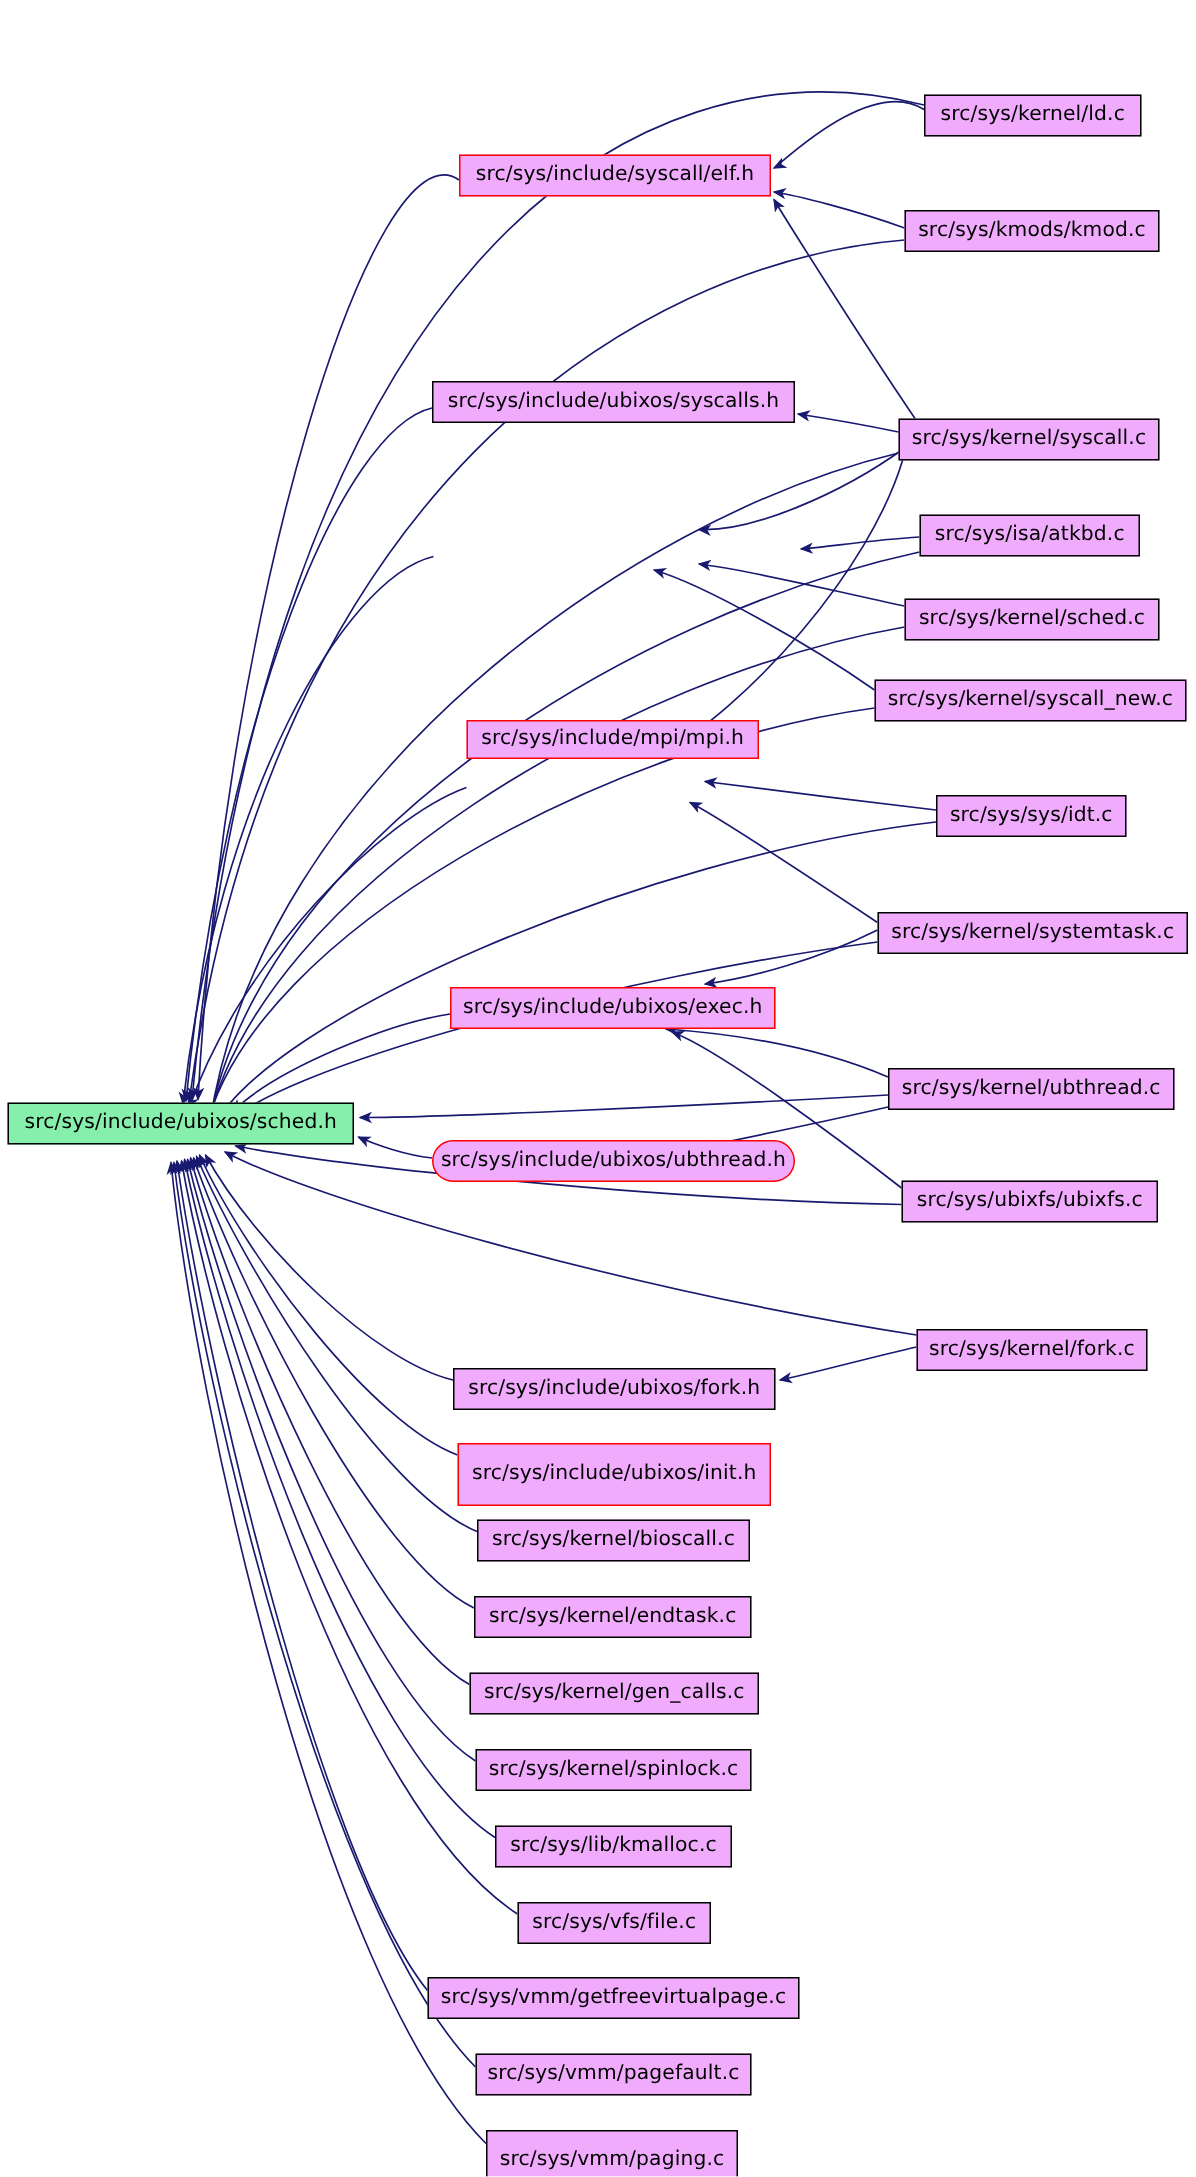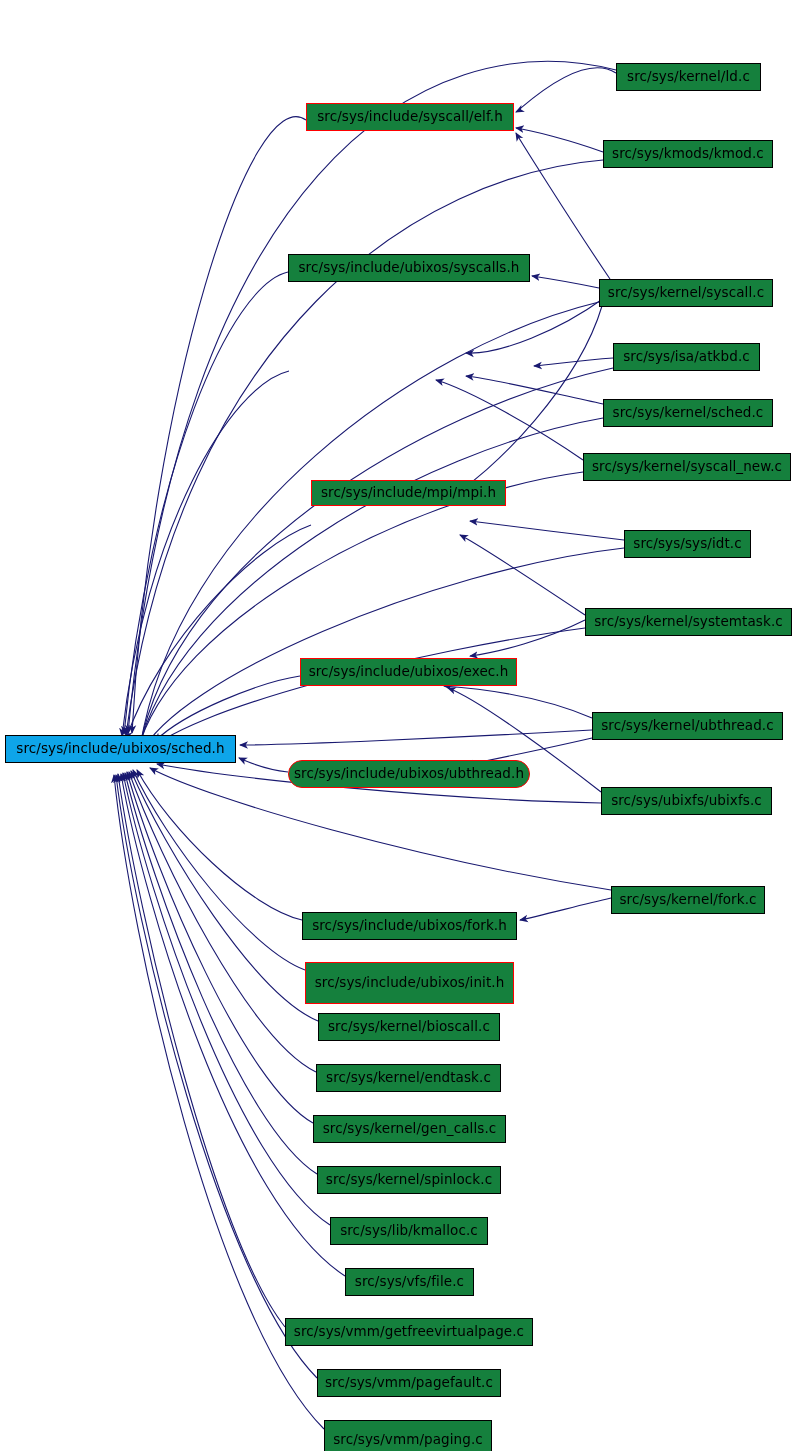--- a/index.html
+++ b/index.html
@@ -17,26 +17,26 @@
     position:absolute;
     box-sizing:border-box;
     display:flex;
     align-items:center;
     justify-content:center;
     white-space:nowrap;
     font-size:13.5px;
     line-height:1;
     letter-spacing:0.1px;
     color:#000000;
-    background:#15803d;
+    background:#f0abfc;
     border:1px solid #000000;
     z-index:5;
   }
   .node.header{border-color:#ff0000;}
-  .node.current{background:#0ea5e9;border-color:#000000;}
+  .node.current{background:#86efac;border-color:#000000;}
   .node .lbl{pointer-events:none;}
 </style>
 </head>
 <body>
 
 <div id="graph">
   <svg id="edges" viewBox="0 0 797 1451" xmlns="http://www.w3.org/2000/svg">
     <defs>
       <marker id="arrowhead" markerWidth="9" markerHeight="9" refX="8" refY="4.2" orient="auto" markerUnits="userSpaceOnUse">
         <path d="M0,0.4 L9,4.2 L0,8 L2.4,4.2 Z" fill="#191970"></path>

